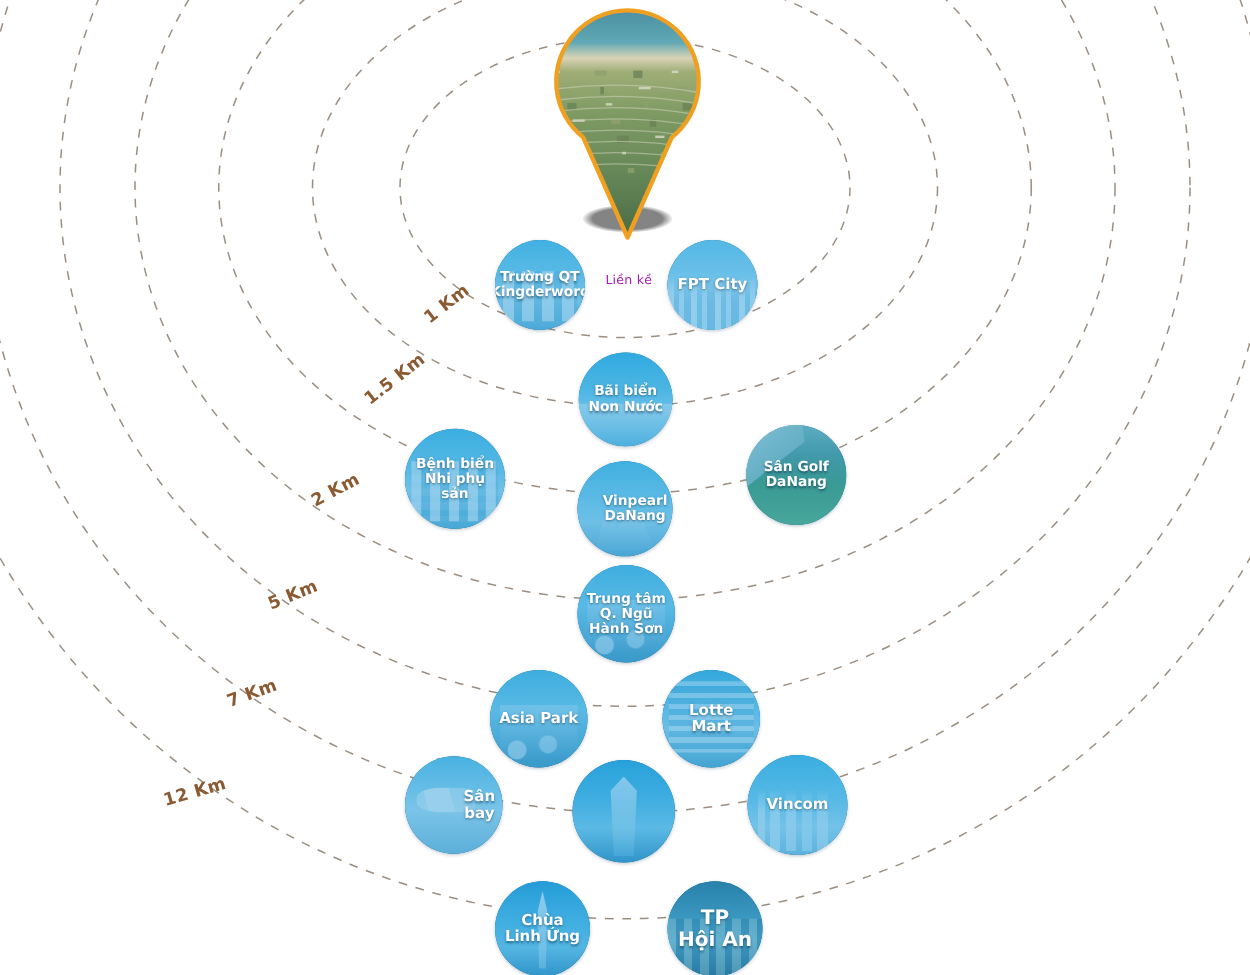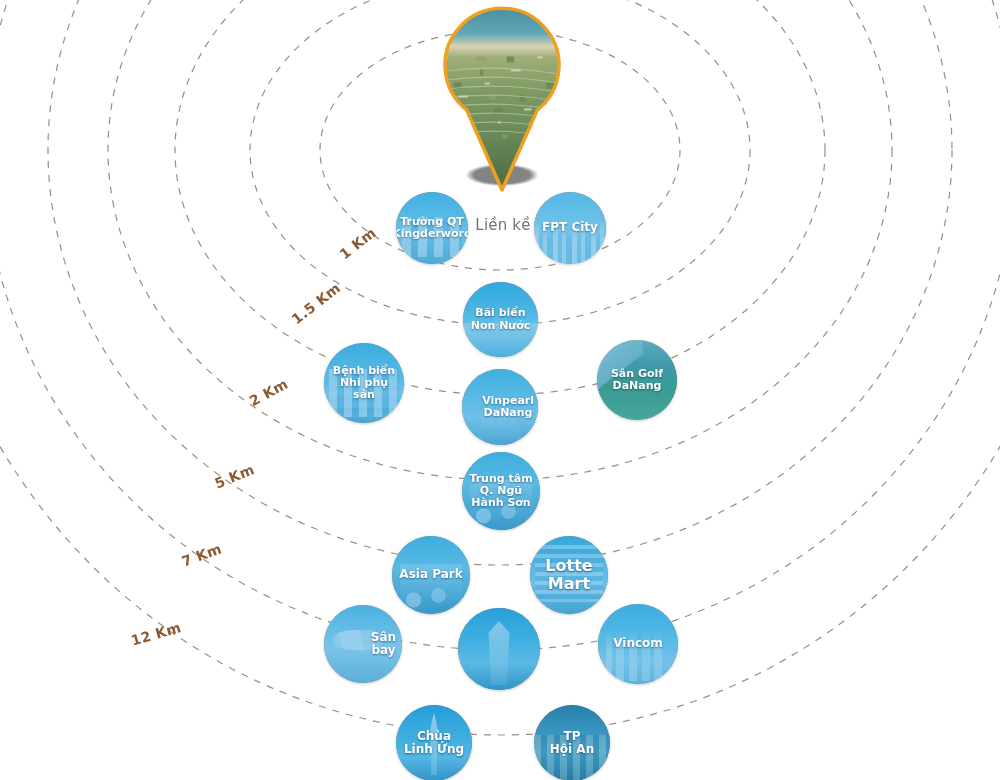--- a/index.html
+++ b/index.html
@@ -21,34 +21,34 @@
     font-size:14px;
     letter-spacing:.3px;
     white-space:nowrap;
     transform-origin:left center;
     user-select:none;
   }
 
   
   .lienke{
     position:absolute;
-    color:#737373;
-    font-size:15px;
+    color:#a21caf;
+    font-size:10px;
     white-space:nowrap;
     letter-spacing:.2px;
   }
 
   
   .poi{
     position:absolute;
     border-radius:50%;
     overflow:hidden;
     display:flex;align-items:center;justify-content:center;
     box-shadow:0 1px 3px rgba(20,60,90,.28);
-    background:#737373;
+    background:#0369a1;
   }
   .poi .photo{
     position:absolute;inset:0;
     border-radius:50%;
   }
   .poi .tint{
     position:absolute;inset:0;border-radius:50%;
     background:rgba(30,150,215,.45);
     mix-blend-mode:normal;
   }
@@ -272,21 +272,21 @@
 Hành Sơn</div>
       </div>
       <div class="poi" style="left: 392px; top: 536px; width: 78px; height: 78px;">
         <div class="photo sc-park"></div>
         <div class="tint"></div>
         <div class="cap" style="font-size: 12px;">Asia Park</div>
       </div>
       <div class="poi" style="left: 530px; top: 536px; width: 78px; height: 78px;">
         <div class="photo sc-mall"></div>
         <div class="tint"></div>
-        <div class="cap" style="font-size: 16px;">Lotte Mart</div>
+        <div class="cap" style="font-size: 12px;">Lotte Mart</div>
       </div>
       <div class="poi" style="left: 324px; top: 605px; width: 78px; height: 78px;">
         <div class="photo sc-airport"></div>
         <div class="tint"></div>
         <div class="cap" style="font-size: 12px; margin-left: 41px;">Sân bay</div>
       </div>
       <div class="poi" style="left: 458px; top: 608px; width: 82px; height: 82px;">
         <div class="photo sc-tower"></div>
         <div class="tint"></div>
       </div>
@@ -297,21 +297,21 @@
       </div>
       <div class="poi" style="left: 396px; top: 705px; width: 76px; height: 76px;">
         <div class="photo sc-pagoda"></div>
         <div class="tint"></div>
         <div class="cap" style="font-size: 12px;">Chùa
 Linh Ứng</div>
       </div>
       <div class="poi" style="left: 534px; top: 705px; width: 76px; height: 76px;">
         <div class="photo sc-oldtown"></div>
         <div class="tint"></div>
-        <div class="cap" style="font-size: 12px;">TP
+        <div class="cap" style="font-size: 16px;">TP
 Hội An</div>
       </div>
     </div>
 
   <div id="pin-wrap" style="left: 438px; top: 2px; width: 128px; height: 200px;">
       <div class="pin-shadow" style="width: 72px; height: 22px; left: 28px; top: 162px;"></div>
       <svg id="pin-svg" width="128" height="200" viewBox="0 0 128 200">
         <defs>
           <clipPath id="pinclip">
             <path d="M 28.660000000000004 108.03 A 57 57 0 1 1 99.34 108.03 L 64 188 Z"></path>

